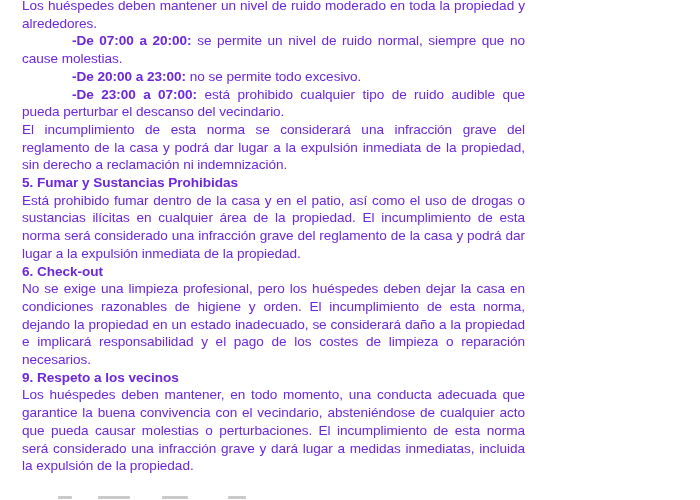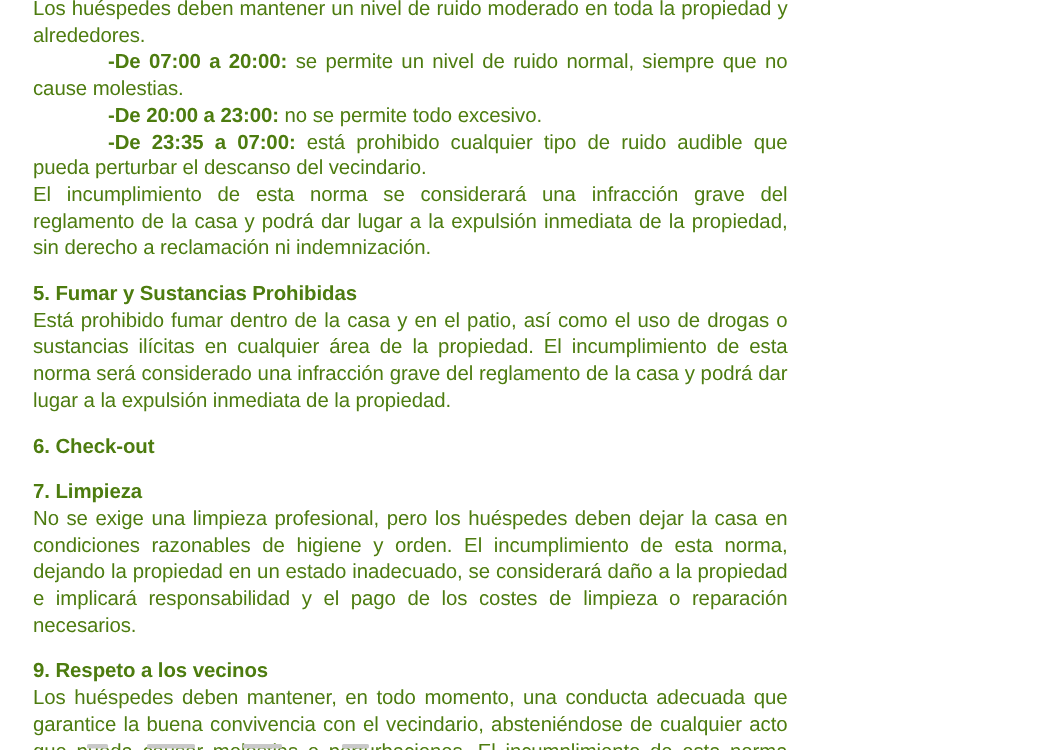--- a/index.html
+++ b/index.html
@@ -12,37 +12,37 @@
     width: 562px;
     height: 500px;
     box-sizing: border-box;
     padding: 0 37px 0 22px;
     background: #ffffff;
     overflow: hidden;
     font-family: "Liberation Sans", "DejaVu Sans", sans-serif;
     font-size: 13.6px;
     line-height: 17.7px;
     letter-spacing: -0.05px;
-    color: #4d7c0f;
+    color: #6d28d9;
   }
   .content {
     margin-top: -3px;
   }
   p {
     margin: 0;
     padding: 0;
   }
   .body-p {
     text-align: justify;
   }
   .indent {
     text-indent: 50px;
   }
   .section {
-    margin-top: 13px;
+    margin-top: 0;
   }
   .heading {
     font-weight: bold;
   }
   b {
     font-weight: bold;
   }
   
   .cutoff {
     position: absolute;
@@ -69,35 +69,34 @@
 
 <div class="page">
   <div class="content">
 
     <p class="body-p">Los huéspedes deben mantener un nivel de ruido moderado en toda la propiedad y alrededores.</p>
 
     <p class="body-p indent"><b>-De 07:00 a 20:00:</b><span> se permite un nivel de ruido normal, siempre que no cause molestias.</span></p>
 
     <p class="body-p indent"><b>-De 20:00 a 23:00:</b><span> no se permite todo excesivo.</span></p>
 
-    <p class="body-p indent"><b>-De 23:35 a 07:00:</b><span> está prohibido cualquier tipo de ruido audible que pueda perturbar el descanso del vecindario.</span></p>
+    <p class="body-p indent"><b>-De 23:00 a 07:00:</b><span> está prohibido cualquier tipo de ruido audible que pueda perturbar el descanso del vecindario.</span></p>
 
     <p class="body-p">El incumplimiento de esta norma se considerará una infracción grave del reglamento de la casa y podrá dar lugar a la expulsión inmediata de la propiedad, sin derecho a reclamación ni indemnización.</p>
 
     <div class="section">
       <p class="heading">5. Fumar y Sustancias Prohibidas</p>
       <p class="body-p">Está prohibido fumar dentro de la casa y en el patio, así como el uso de drogas o sustancias ilícitas en cualquier área de la propiedad. El incumplimiento de esta norma será considerado una infracción grave del reglamento de la casa y podrá dar lugar a la expulsión inmediata de la propiedad.</p>
     </div>
 
     <div class="section">
       <p class="heading">6. Check-out</p>
     </div>
 
     <div class="section">
-      <p class="heading">7. Limpieza</p>
       <p class="body-p">No se exige una limpieza profesional, pero los huéspedes deben dejar la casa en condiciones razonables de higiene y orden. El incumplimiento de esta norma, dejando la propiedad en un estado inadecuado, se considerará daño a la propiedad e implicará responsabilidad y el pago de los costes de limpieza o reparación necesarios.</p>
     </div>
 
     <div class="section">
     </div>
 
     <div class="section">
       <p class="heading">9. Respeto a los vecinos</p>
       <p class="body-p">Los huéspedes deben mantener, en todo momento, una conducta adecuada que garantice la buena convivencia con el vecindario, absteniéndose de cualquier acto que pueda causar molestias o perturbaciones. El incumplimiento de esta norma será considerado una infracción grave y dará lugar a medidas inmediatas, incluida la expulsión de la propiedad.</p>
     </div>

